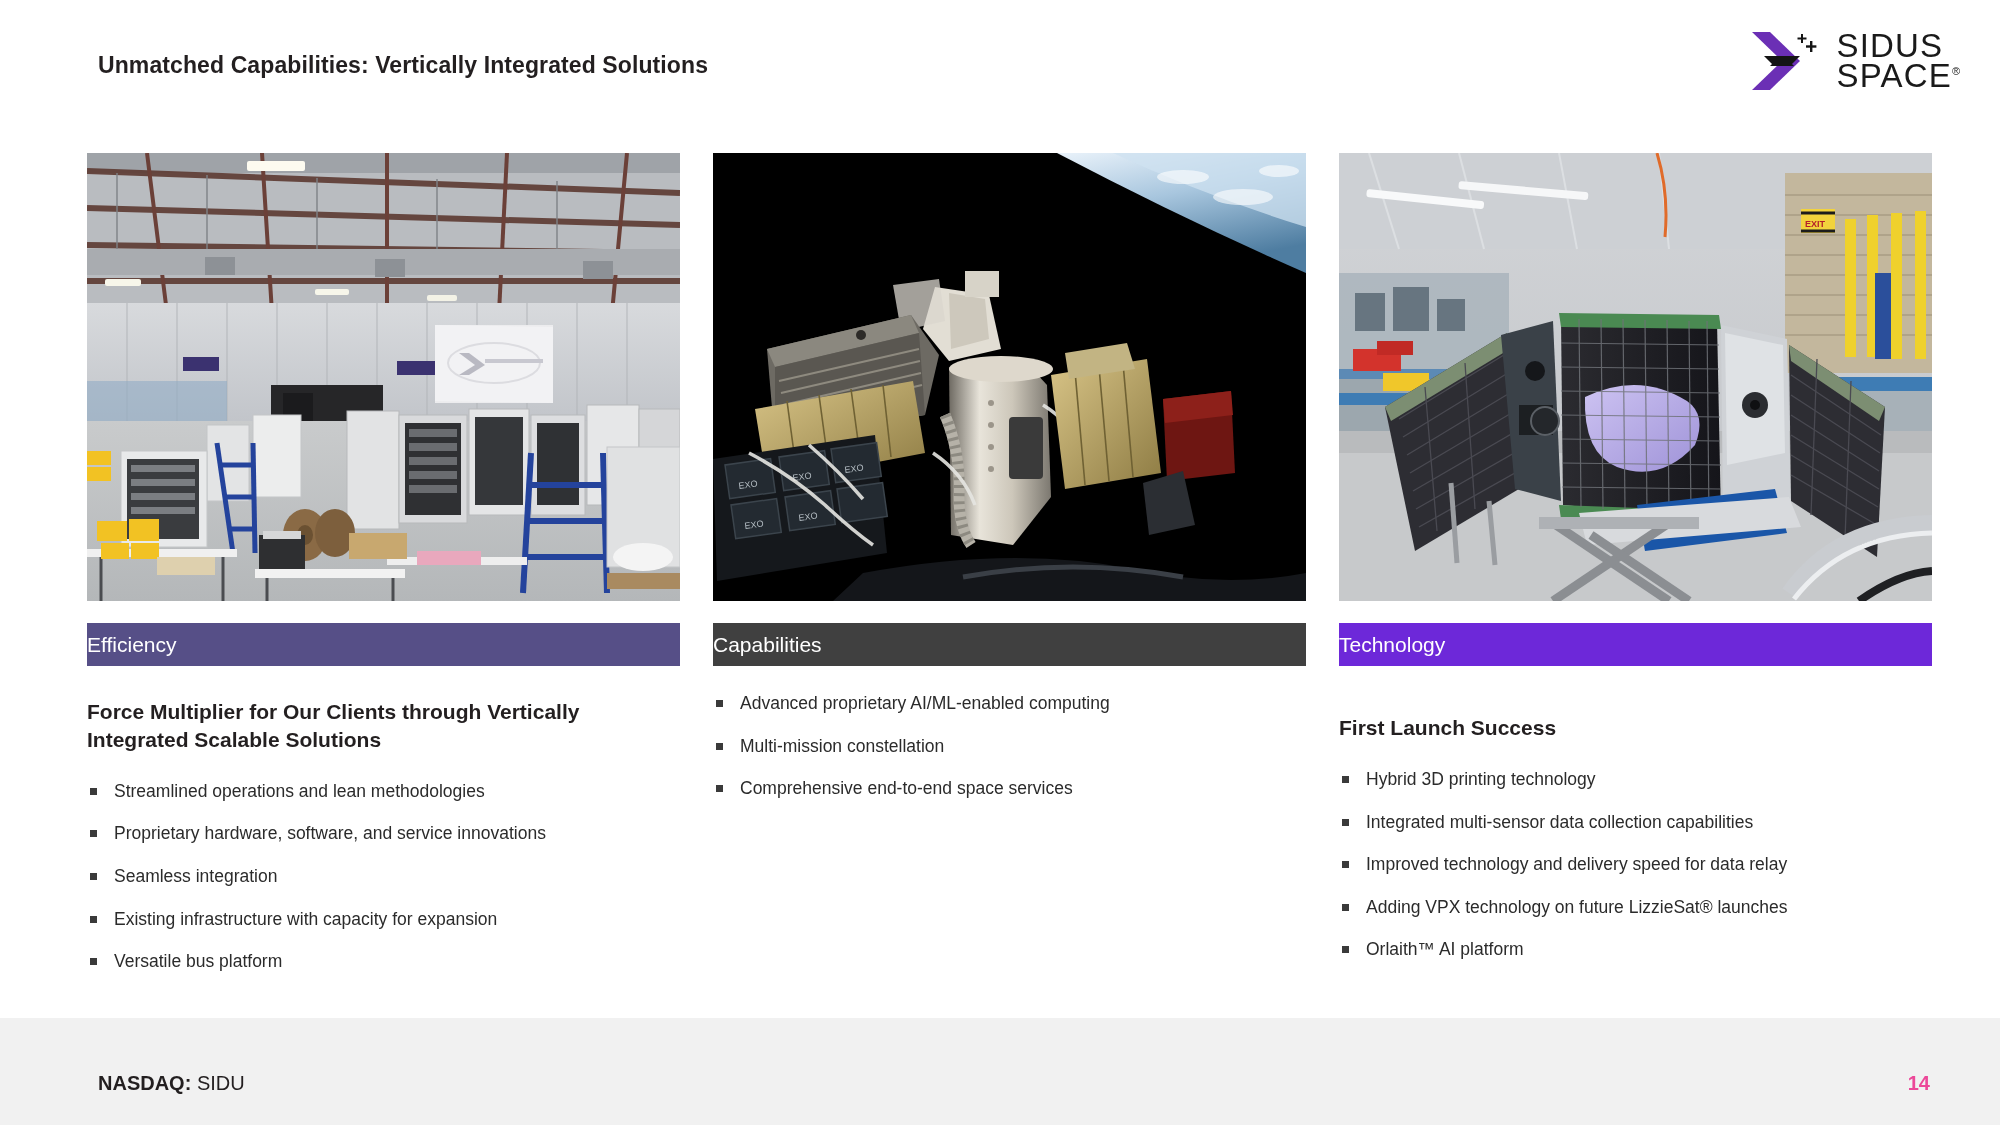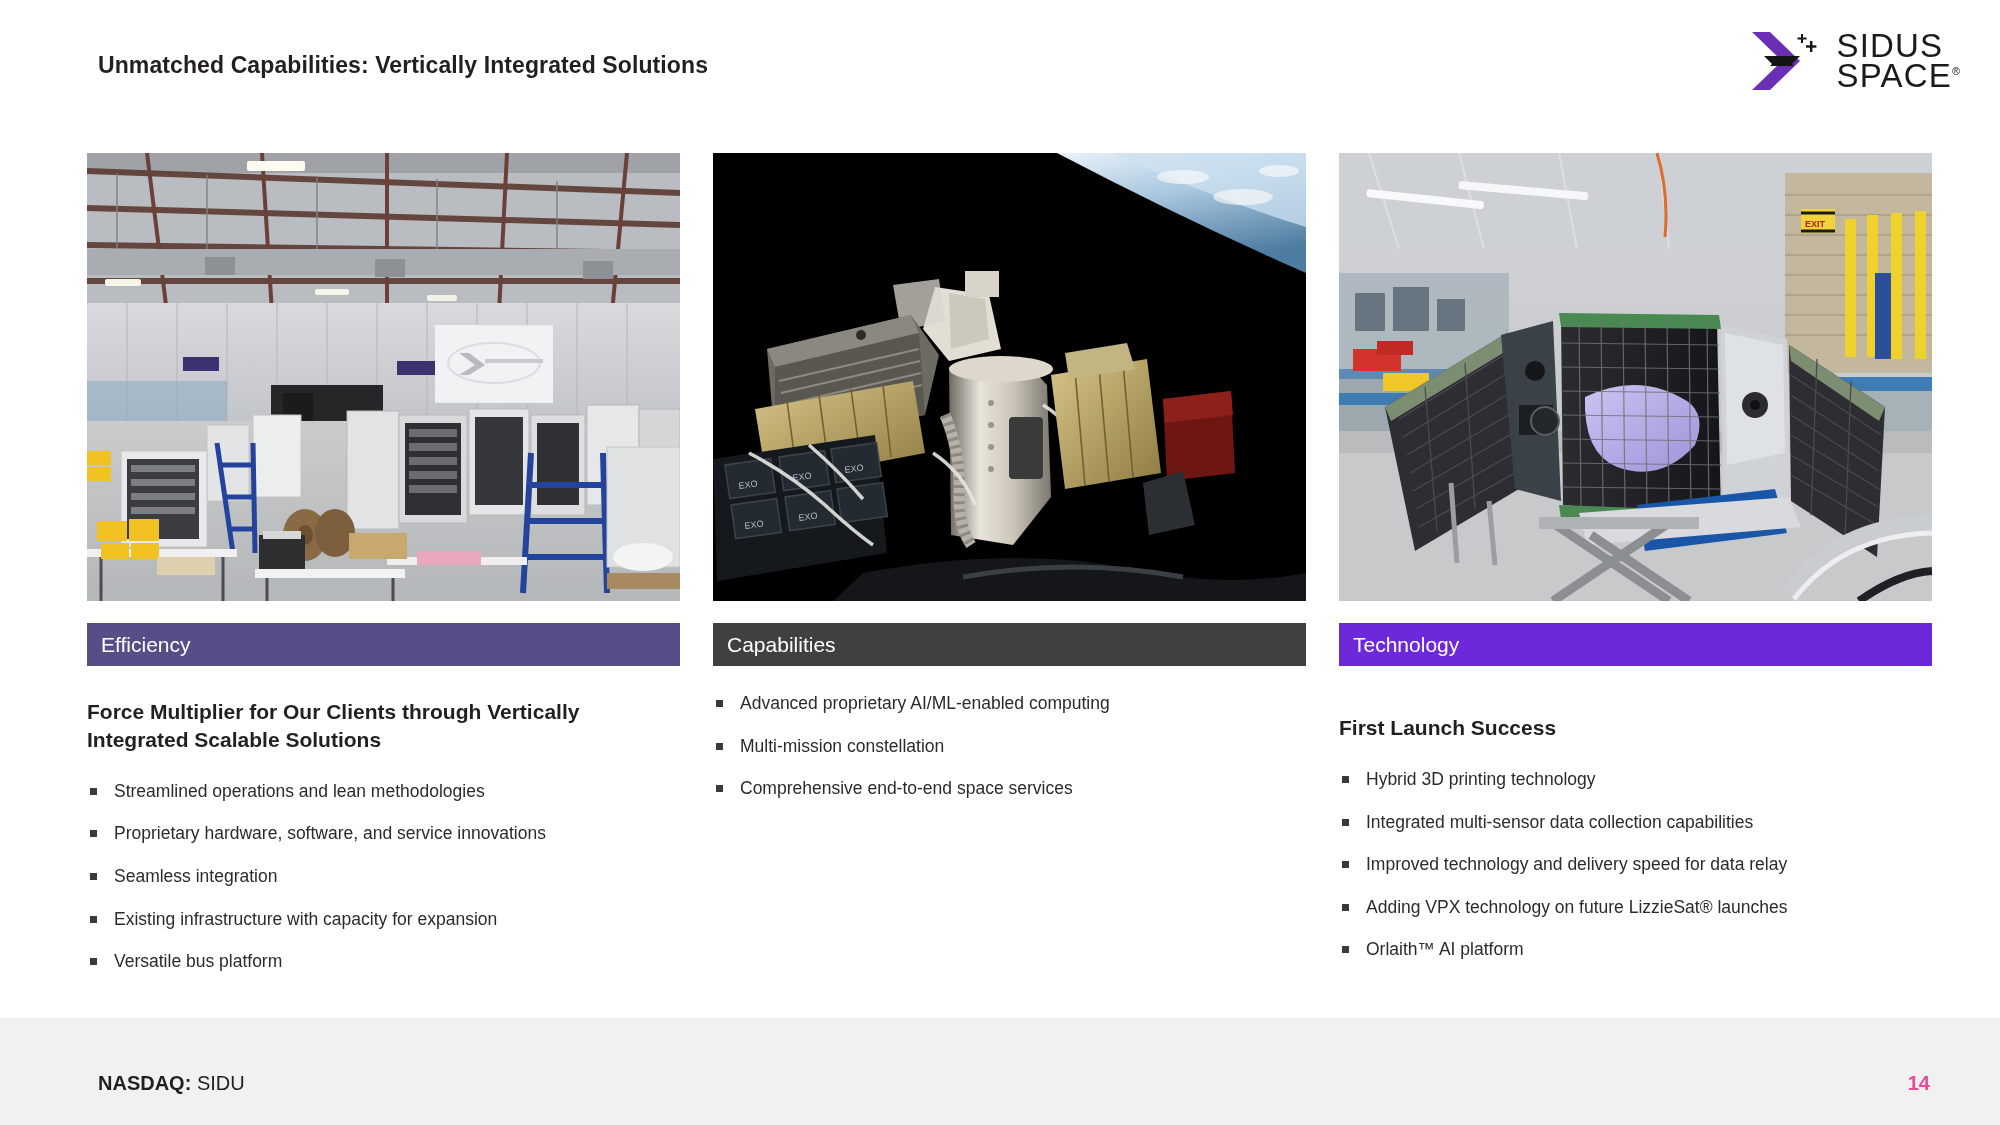--- a/index.html
+++ b/index.html
@@ -88,21 +88,20 @@
     position: relative;
     background: #2a2a2a;
   }
   .col-photo svg { display: block; }
 
   .col-bar {
     margin-top: 22px;
     height: 43px;
     display: flex;
     align-items: center;
-    padding-left: 14px;
     box-sizing: border-box;
     color: #ffffff;
     font-size: 21px;
     font-weight: 400;
   }
   .col-subtitle {
     margin-top: 32px;
     font-size: 21px;
     font-weight: bold;
     line-height: 1.33;

